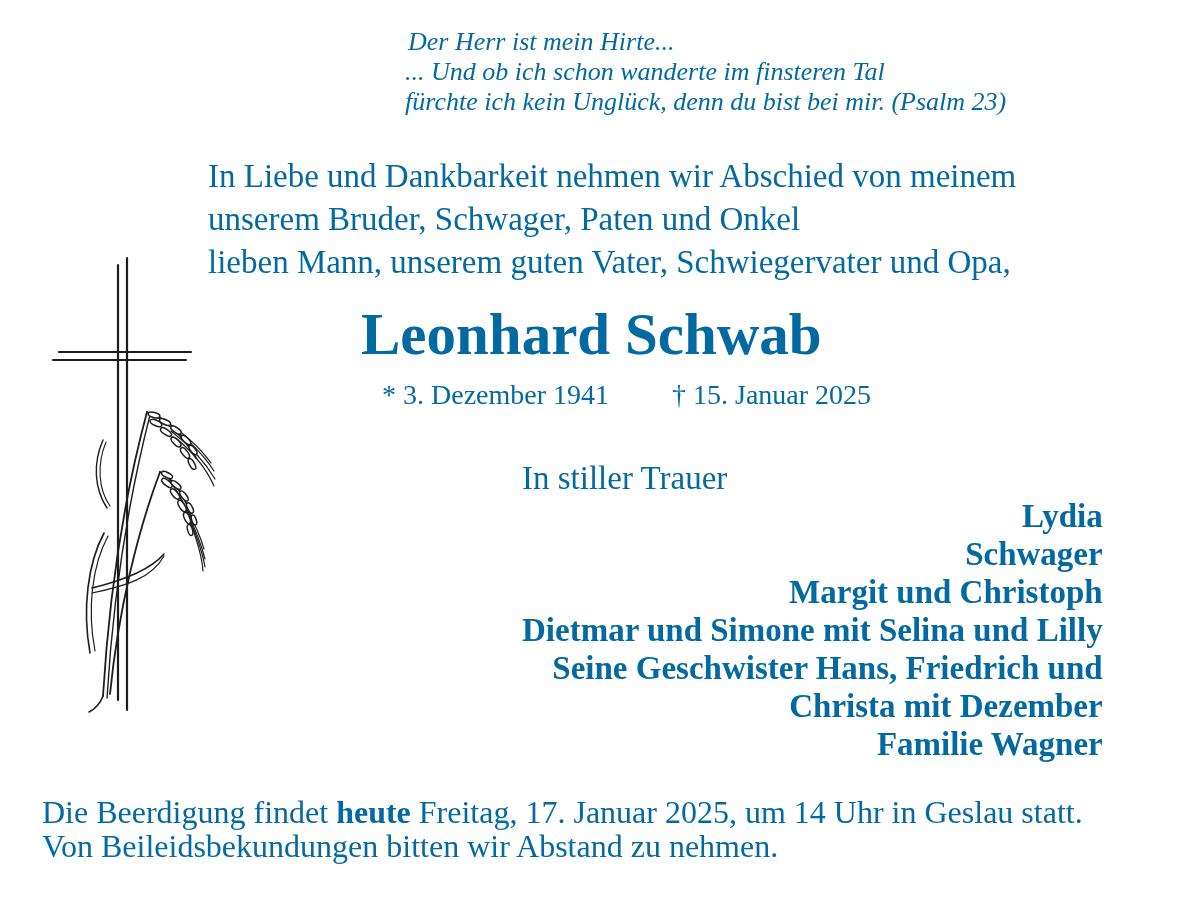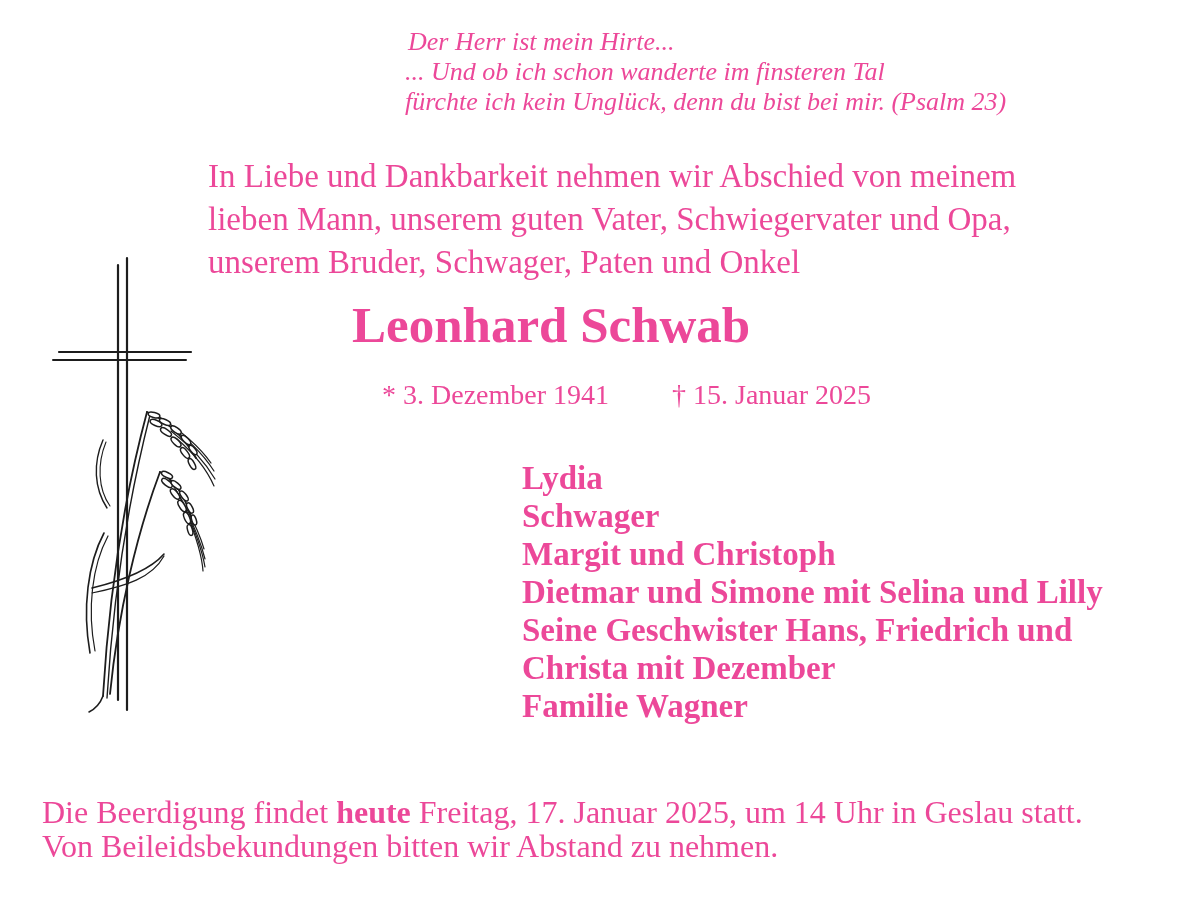--- a/index.html
+++ b/index.html
@@ -1,21 +1,21 @@
 <!DOCTYPE html>
 <html lang="de"><head>
 <meta charset="utf-8">
 <style>
   html, body { margin: 0; padding: 0; background: #ffffff; }
   .page {
     position: relative;
     width: 1191px;
     height: 900px;
     background: #ffffff;
-    color: #ec4899;
+    color: #0369a1;
     font-family: "Liberation Serif", "DejaVu Serif", serif;
     overflow: hidden;
   }
 
   
   .psalm {
     position: absolute;
     left: 405px;
     top: 27px;
     font-style: italic;
@@ -34,22 +34,22 @@
     font-size: 33px;
     line-height: 43px;
     white-space: nowrap;
   }
 
   
   .deceased-name {
     position: absolute;
     left: 352px;
     top: 289px;
-    margin: 0;
-    font-size: 51px;
+    margin: 9px;
+    font-size: 59px;
     line-height: 73px;
     font-weight: bold;
     white-space: nowrap;
   }
 
   
   .dates {
     position: absolute;
     left: 0;
     top: 381px;
@@ -64,21 +64,21 @@
   
   .mourners {
     position: absolute;
     left: 522px;
     top: 459px;
     font-size: 33px;
     line-height: 38px;
     white-space: nowrap;
   }
   .mourners .heading { font-weight: normal; }
-  .mourners .name-line { font-weight: bold; }
+  .mourners .name-line { font-weight: bold; text-align: right; }
 
   
   .funeral {
     position: absolute;
     left: 42px;
     top: 795px;
     font-size: 32px;
     line-height: 34px;
     white-space: nowrap;
   }
@@ -157,32 +157,33 @@
   </svg>
 
   <div class="psalm">
     <div class="l1">Der Herr ist mein Hirte...</div>
     <div class="l2">... Und ob ich schon wanderte im finsteren Tal</div>
     <div class="l3">fürchte ich kein Unglück, denn du bist bei mir. (Psalm 23)</div>
   </div>
 
   <div class="intro">
     <div>In Liebe und Dankbarkeit nehmen wir Abschied von meinem</div>
+    <div>unserem Bruder, Schwager, Paten und Onkel</div>
     <div>lieben Mann, unserem guten Vater, Schwiegervater und Opa,</div>
-    <div>unserem Bruder, Schwager, Paten und Onkel</div>
   </div>
 
   <h1 class="deceased-name">Leonhard Schwab</h1>
 
   <div class="dates">
     <span class="birth">* 3. Dezember 1941</span>
     <span class="death">† 15. Januar 2025</span>
   </div>
 
   <div class="mourners">
+    <div class="heading">In stiller Trauer</div>
     <div class="name-line">Lydia</div>
     <div class="name-line">Schwager</div>
     <div class="name-line">Margit und Christoph</div>
     <div class="name-line">Dietmar und Simone mit Selina und Lilly</div>
     <div class="name-line">Seine Geschwister Hans, Friedrich und</div>
     <div class="name-line">Christa mit Dezember</div>
     <div class="name-line">Familie Wagner</div>
   </div>
 
   <div class="funeral">

